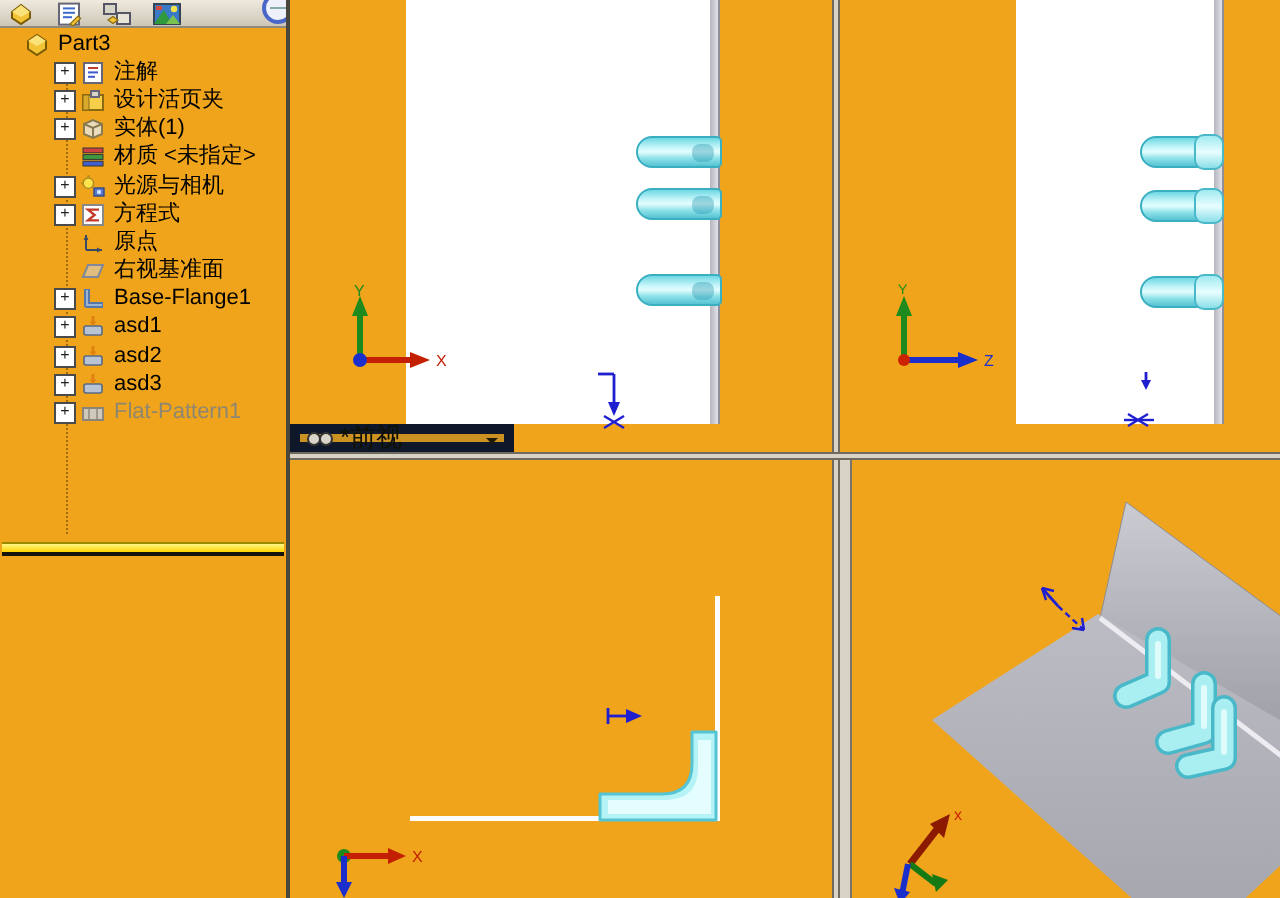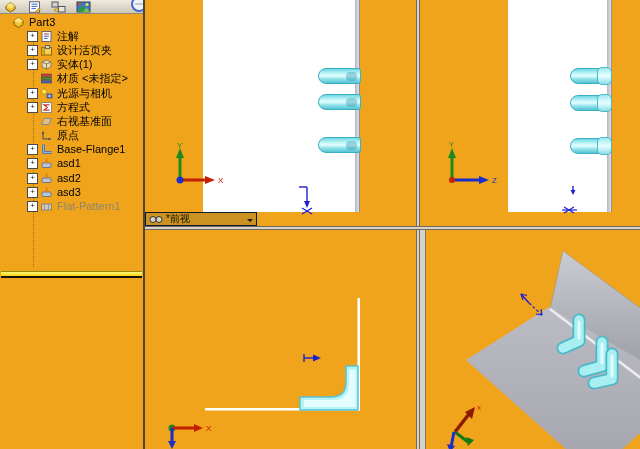--- a/index.html
+++ b/index.html
@@ -44,22 +44,22 @@
   .sheet .edge{position:absolute;right:0;top:0;bottom:0;width:5px;
     background:linear-gradient(90deg,#b5b5bf,#e2e2e8);border-right:1px solid #8f8f99;box-sizing:border-box;}
   .pill{position:absolute;height:16px;border:1px solid #3aafc2;box-sizing:border-box;
     border-radius:9px 3px 3px 9px;
     background:linear-gradient(180deg,#6fd8e4 0%,#c9f7fa 35%,#e2fdfe 50%,#8fe2ea 72%,#56c3d2 100%);}
   .pill .notch{position:absolute;right:3px;top:3px;width:11px;height:9px;border-radius:4px;
     background:rgba(30,140,165,.35);}
   .nub{position:absolute;width:15px;height:18px;border:1px solid #49b8c8;box-sizing:border-box;
     border-radius:5px;background:linear-gradient(180deg,#9feaf0,#e8feff 50%,#8adfe8);}
   .viewlabel{position:absolute;left:0;top:212px;width:112px;height:14px;background:#cb9222;
-    border:1px solid #0f172a;box-sizing:border-box;display:flex;align-items:center;
-    padding:0 3px;gap:3px;font-size:10px;color:#101000;}
+    border:5px solid #0f172a;box-sizing:border-box;display:flex;align-items:center;
+    padding:0 3px;gap:3px;font-size:13px;color:#101000;}
   .viewlabel .vtext{flex:1;overflow:hidden;}
   .dd-arrow{width:0;height:0;border:3px solid transparent;border-top-color:#221a00;
     margin-top:5px;flex:0 0 auto;}
   .dd-cell{height:100%;border-left:1px solid #2b2000;display:flex;align-items:center;
     padding-left:3px;flex:0 0 auto;}
   svg{display:block;}
   .absvg{position:absolute;}
 </style>
 </head>
 <body>
@@ -194,37 +194,37 @@
         </span>
         <span class="tlabel">方程式</span>
       </div>
 
 
 
       <div class="trow">
         <span class="boxslot"></span>
         <span class="iconslot">
           <svg width="13" height="13" viewBox="0 0 13 13">
-            <polygon points="1.5,9.5 4,3.5 11.5,3.5 9,9.5" fill="rgba(210,214,224,0.5)" stroke="#80889a"></polygon>
-          </svg>
-        </span>
-        <span class="tlabel">右视基准面</span>
-      </div>
-
-      <div class="trow">
-        <span class="boxslot"></span>
-        <span class="iconslot">
-          <svg width="13" height="13" viewBox="0 0 13 13">
             <line x1="3" y1="10" x2="11" y2="10" stroke="#3a4a66"></line>
             <polygon points="11,10 8.5,8.8 8.5,11.2" fill="#3a4a66"></polygon>
             <line x1="3" y1="10" x2="3" y2="2.5" stroke="#3a4a66"></line>
             <polygon points="3,2.5 1.8,5 4.2,5" fill="#3a4a66"></polygon>
           </svg>
         </span>
         <span class="tlabel">原点</span>
+      </div>
+
+      <div class="trow">
+        <span class="boxslot"></span>
+        <span class="iconslot">
+          <svg width="13" height="13" viewBox="0 0 13 13">
+            <polygon points="1.5,9.5 4,3.5 11.5,3.5 9,9.5" fill="rgba(210,214,224,0.5)" stroke="#80889a"></polygon>
+          </svg>
+        </span>
+        <span class="tlabel">右视基准面</span>
       </div>
 
 
       <div class="trow">
         <span class="boxslot">
             <span class="expand-box">+</span>
           </span>
         <span class="iconslot">
           <svg width="13" height="13" viewBox="0 0 13 13">
             <path d="M3.5,1.5 L3.5,9.5 L11.5,9.5" fill="none" stroke="#5577aa" stroke-width="3" stroke-linejoin="round"></path>

